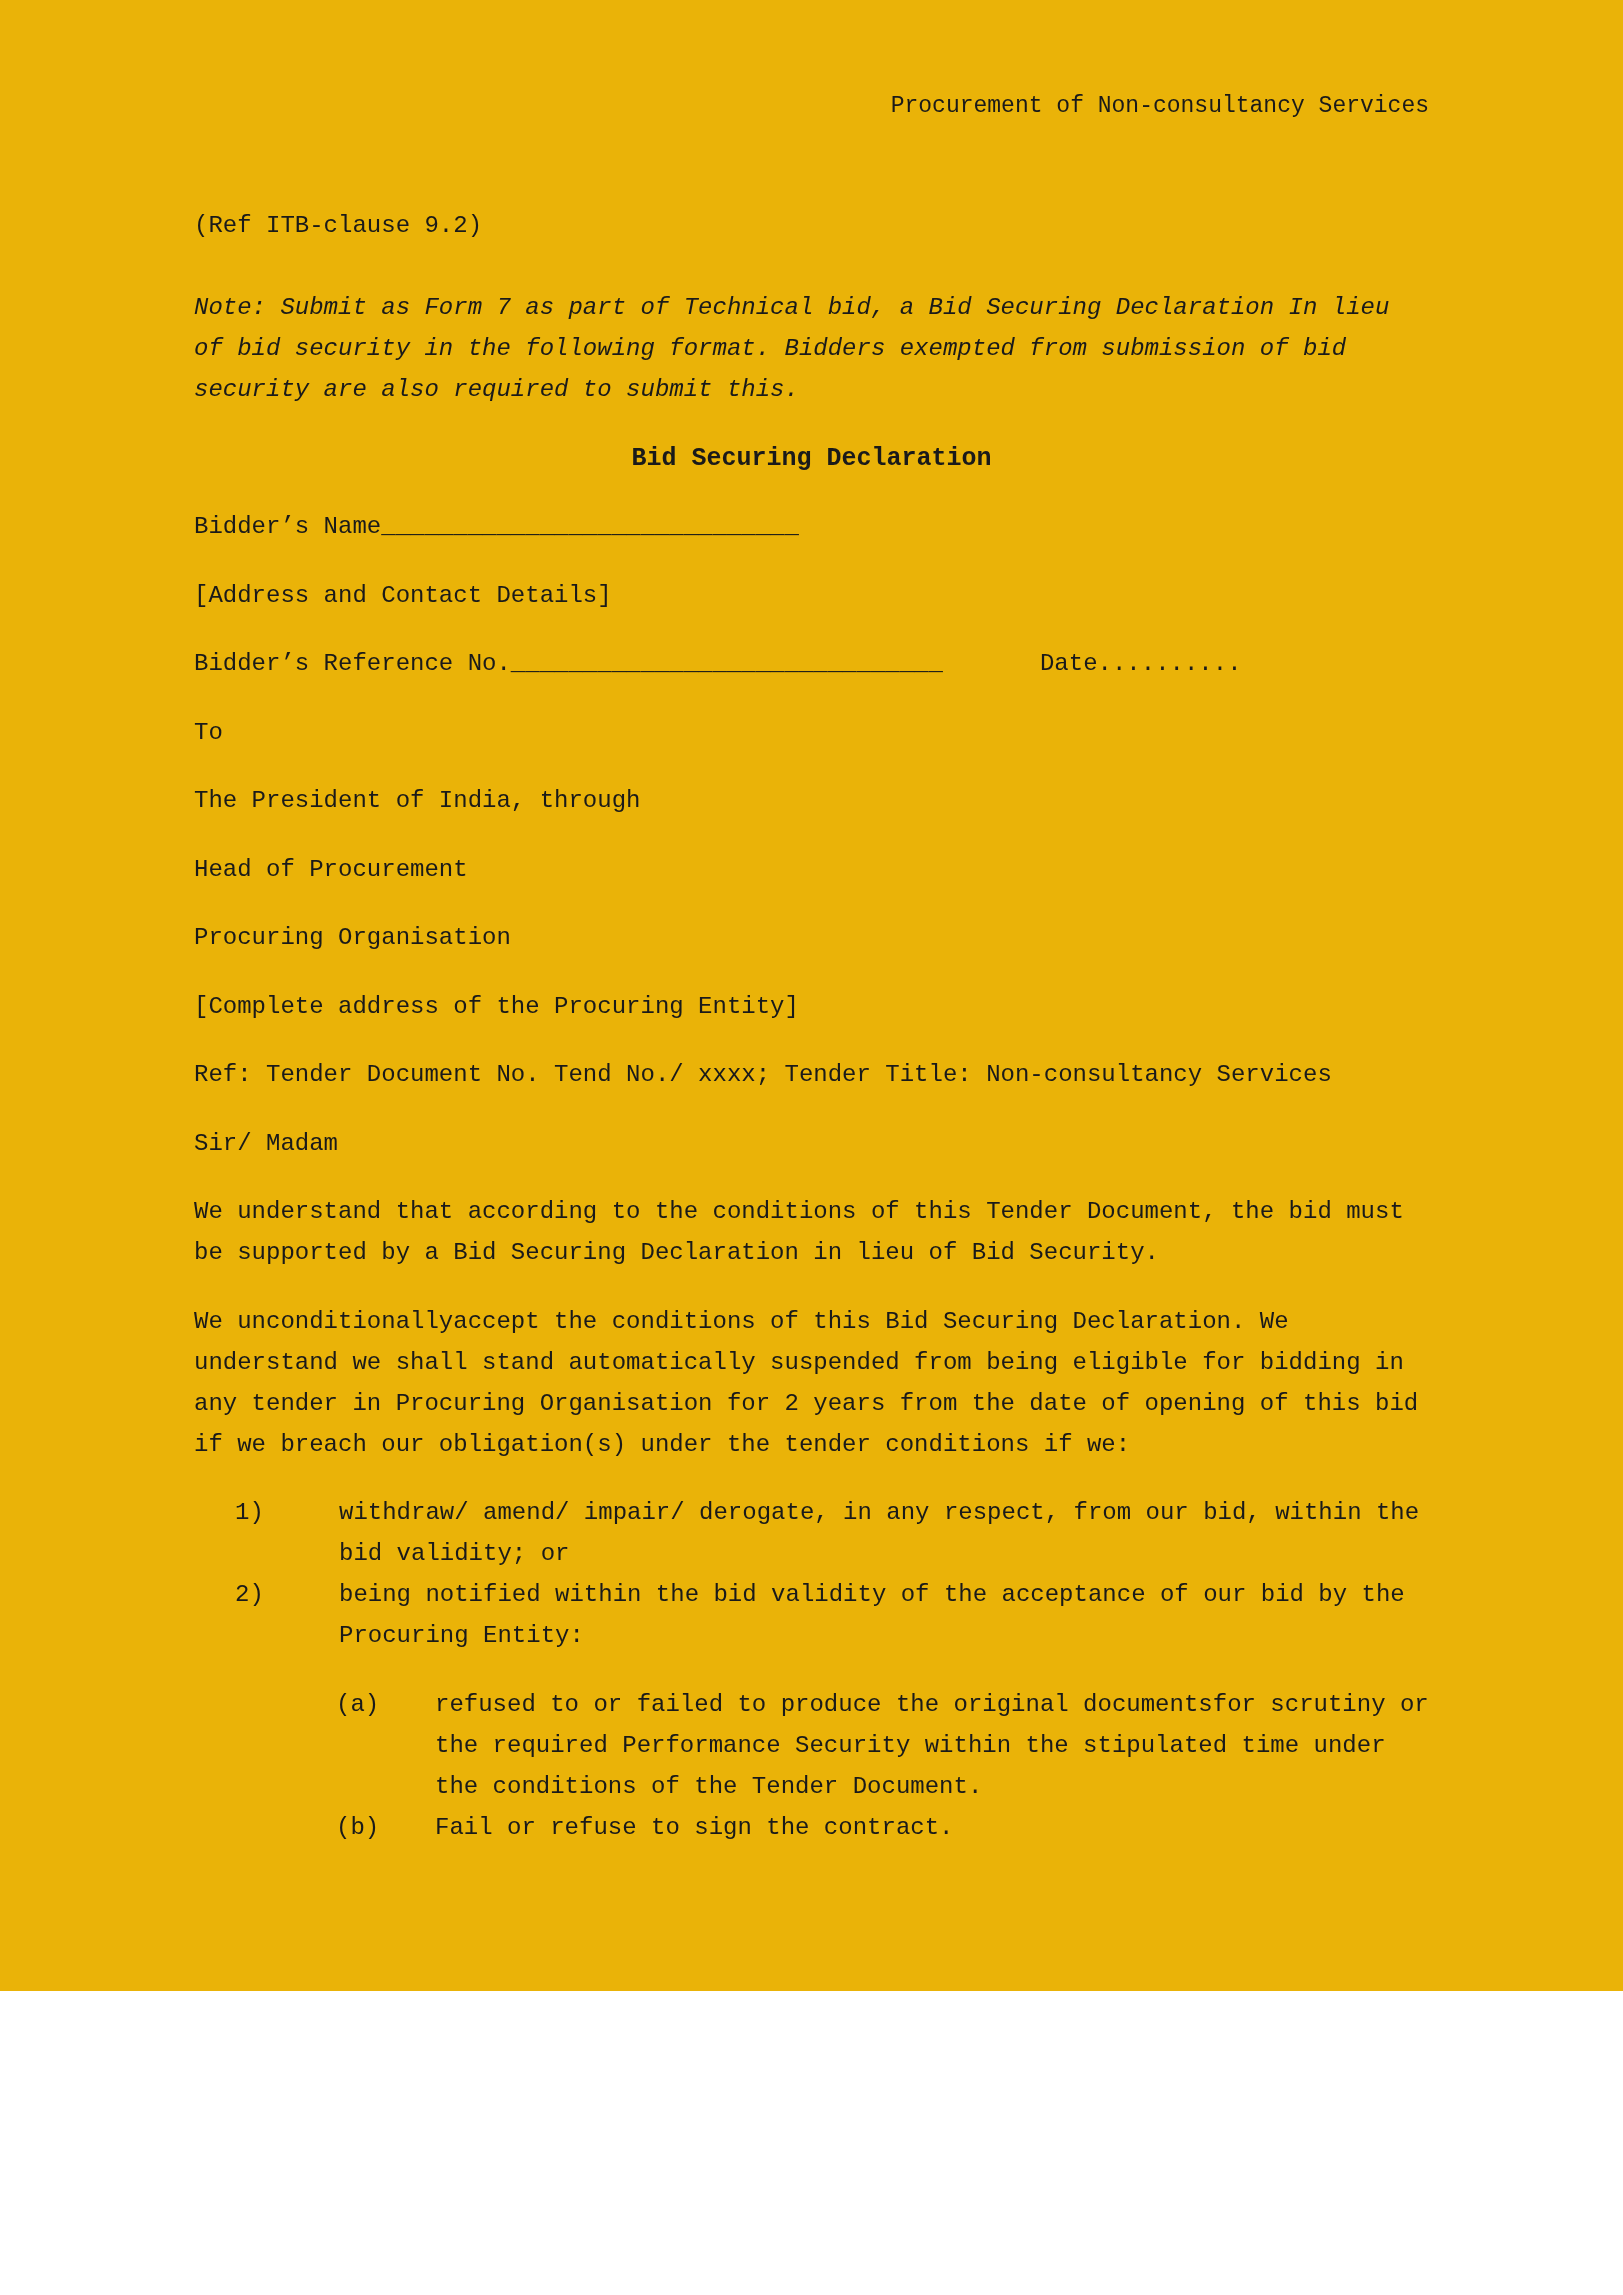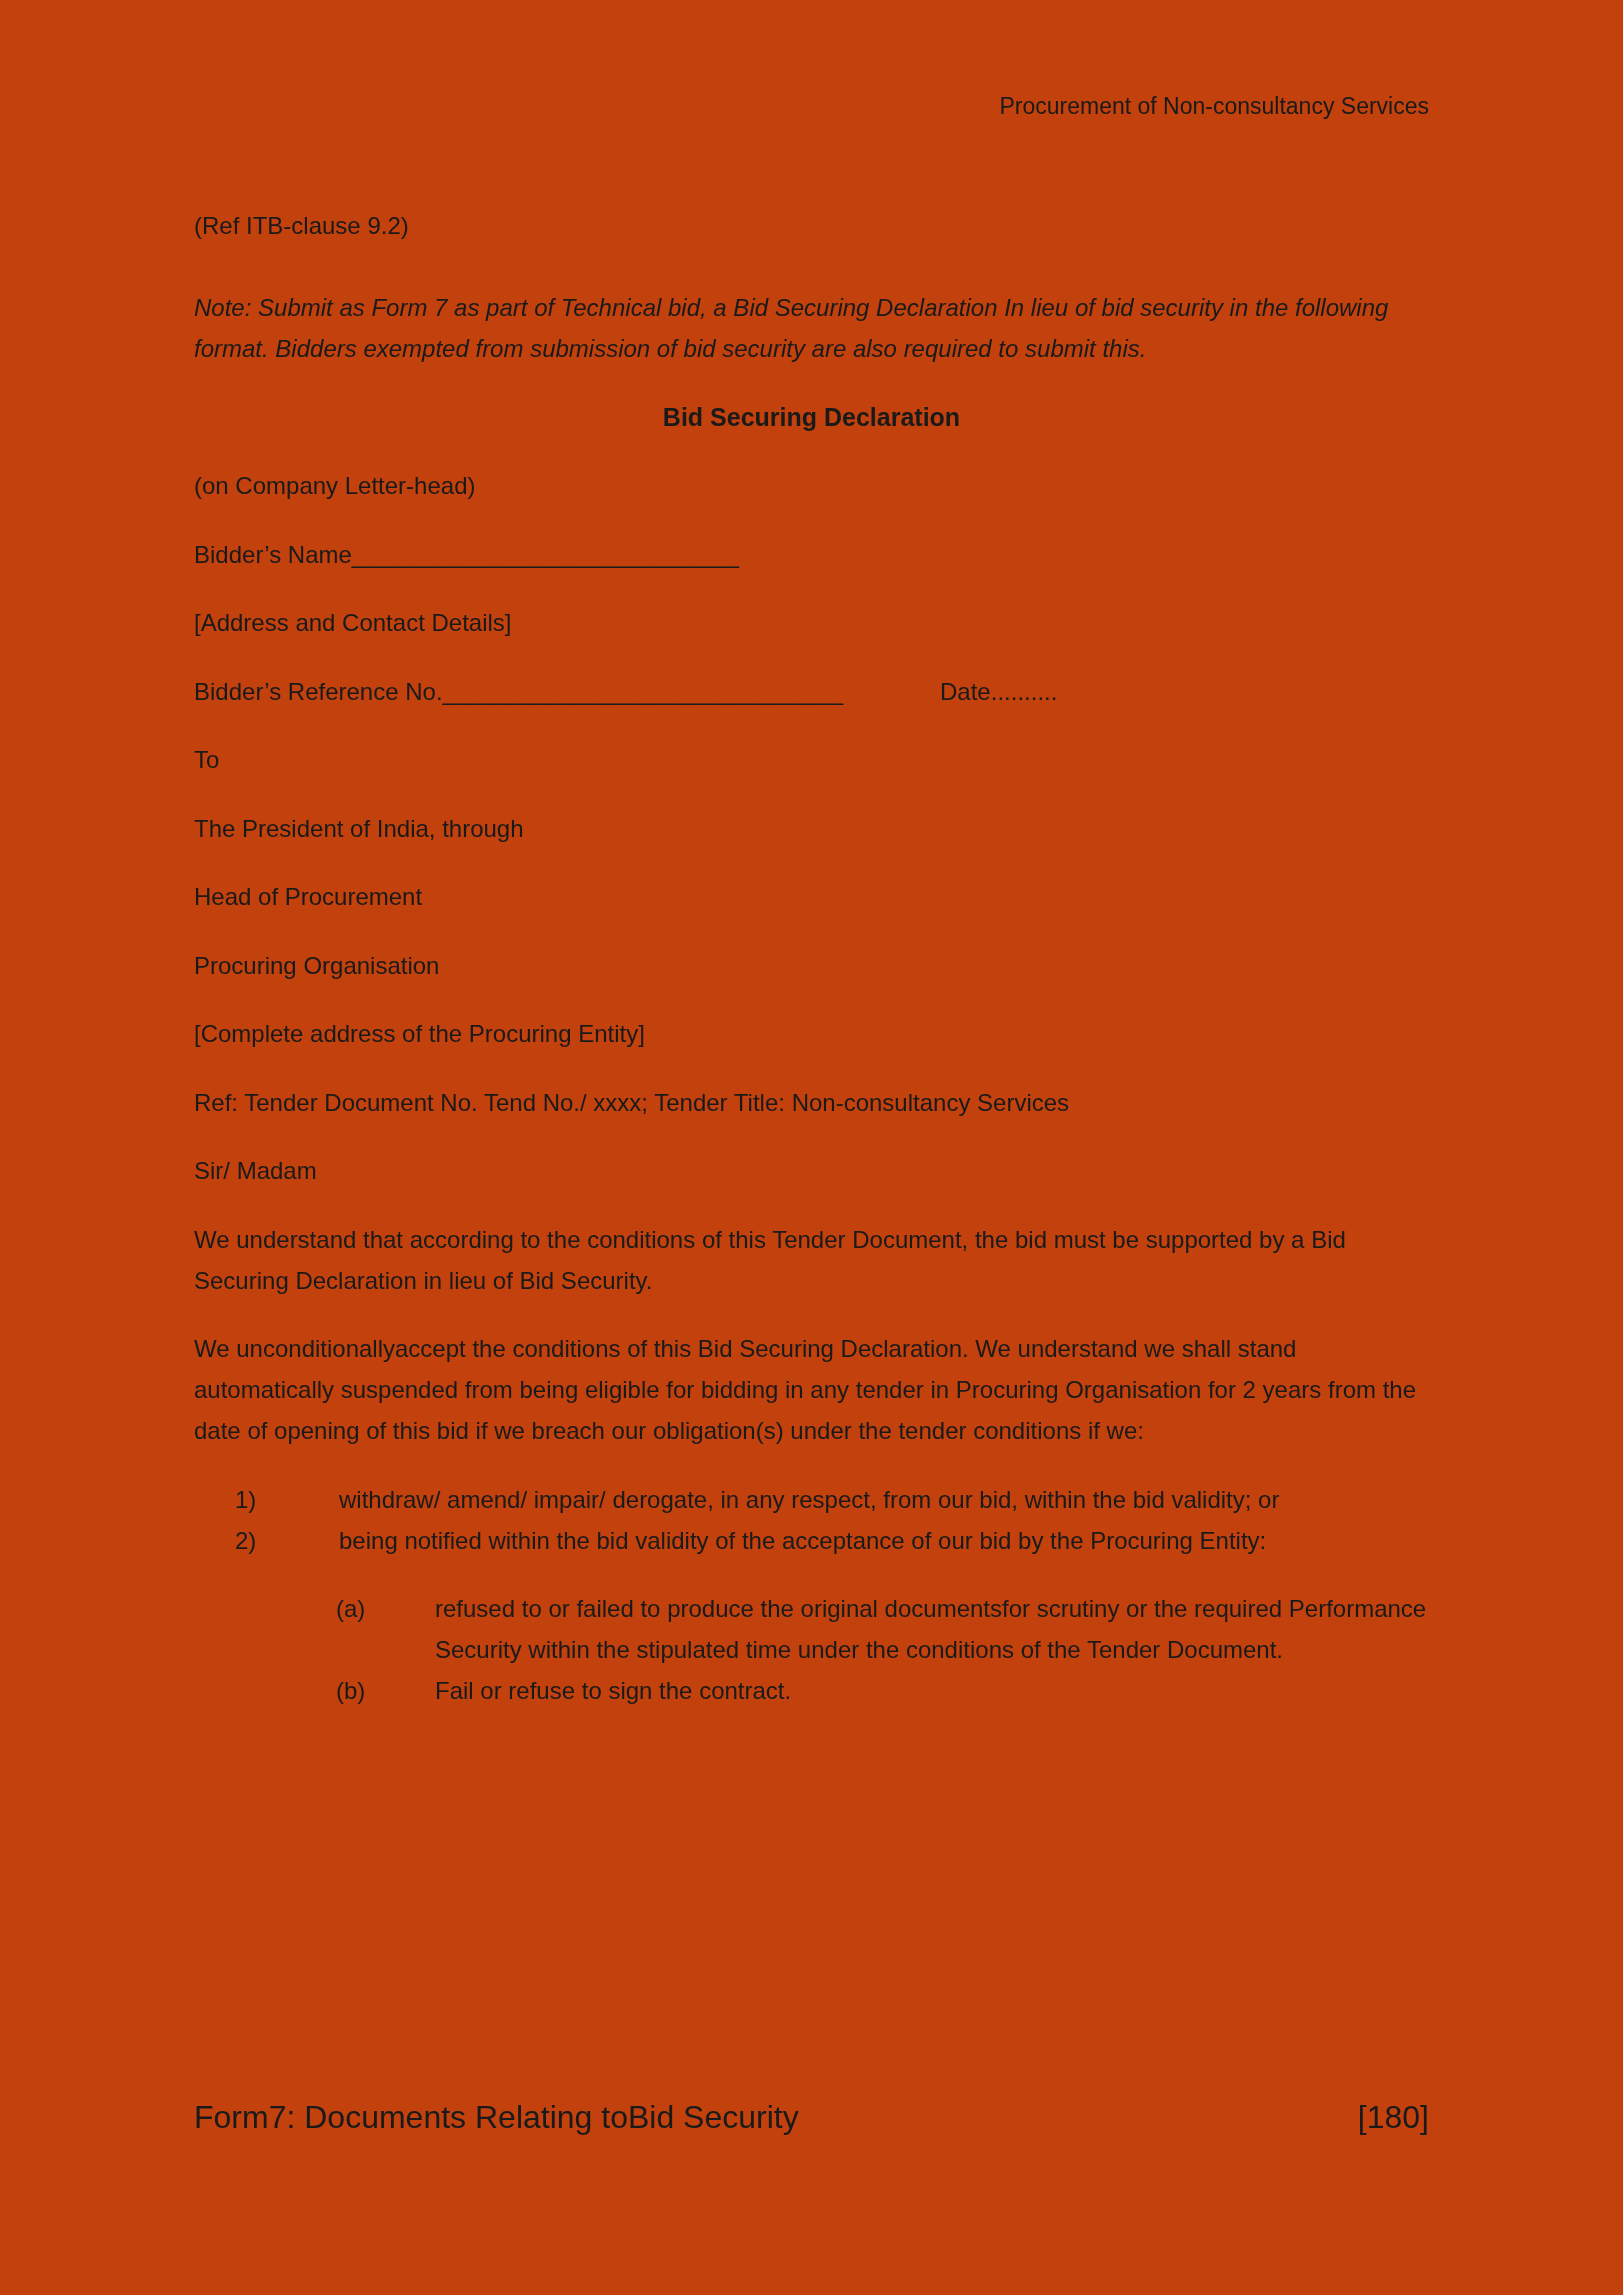--- a/index.html
+++ b/index.html
@@ -3,23 +3,23 @@
 <meta charset="utf-8">
 <style>
   html, body {
     margin: 0;
     padding: 0;
     background: #ffffff;
   }
   .page {
     position: relative;
     width: 1623px;
-    height: 2295px;
-    background: #c2410c;
-    font-family: Liberation Sans, sans-serif;
+    height: 1991px;
+    background: #eab308;
+    font-family: Liberation Mono, monospace;
     color: #1a1a1a;
     box-sizing: border-box;
     overflow: hidden;
   }
   .content {
     position: absolute;
     left: 194px;
     right: 194px;
     top: 92px;
   }
@@ -105,21 +105,20 @@
 
     <div class="running-header">Procurement of Non-consultancy Services</div>
 
 
     <p class="body-par">(Ref ITB-clause 9.2)</p>
 
     <p class="body-par note-par">Note: Submit as Form 7 as part of Technical bid, a Bid Securing Declaration In lieu of bid security in the following format. Bidders exempted from submission of bid security are also required to submit this.</p>
 
     <h2 class="sub-title">Bid Securing Declaration</h2>
 
-    <p class="body-par">(on Company Letter-head)</p>
 
     <p class="body-par">Bidder’s Name_____________________________</p>
 
     <p class="body-par">[Address and Contact Details]</p>
 
     <p class="body-par ref-date-row">
       <span>Bidder’s Reference No.______________________________</span><span class="date-part">Date..........</span>
     </p>
 
     <p class="body-par">To</p>

